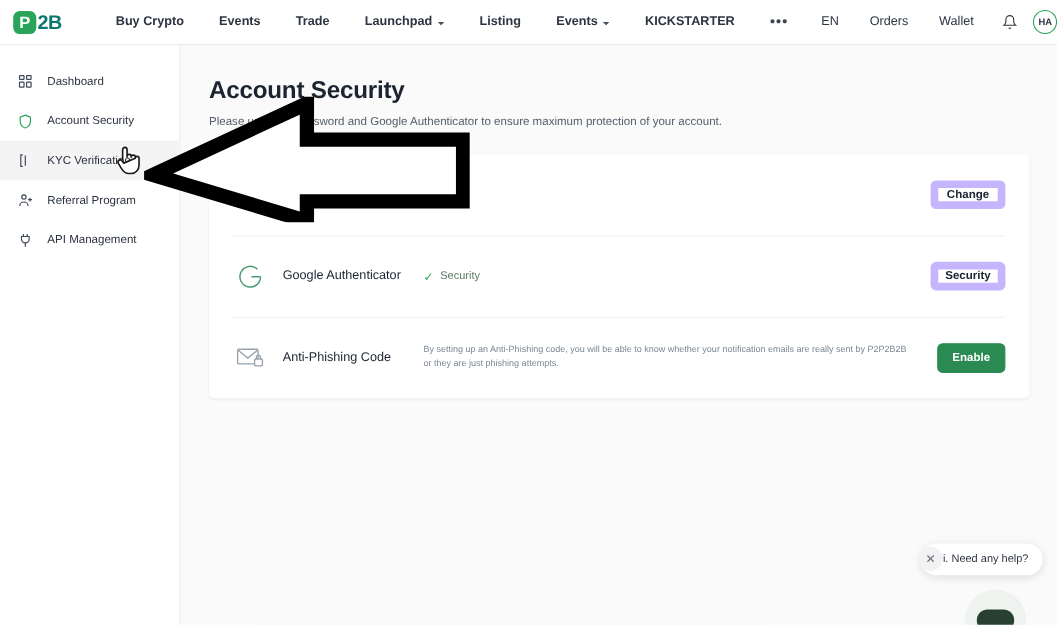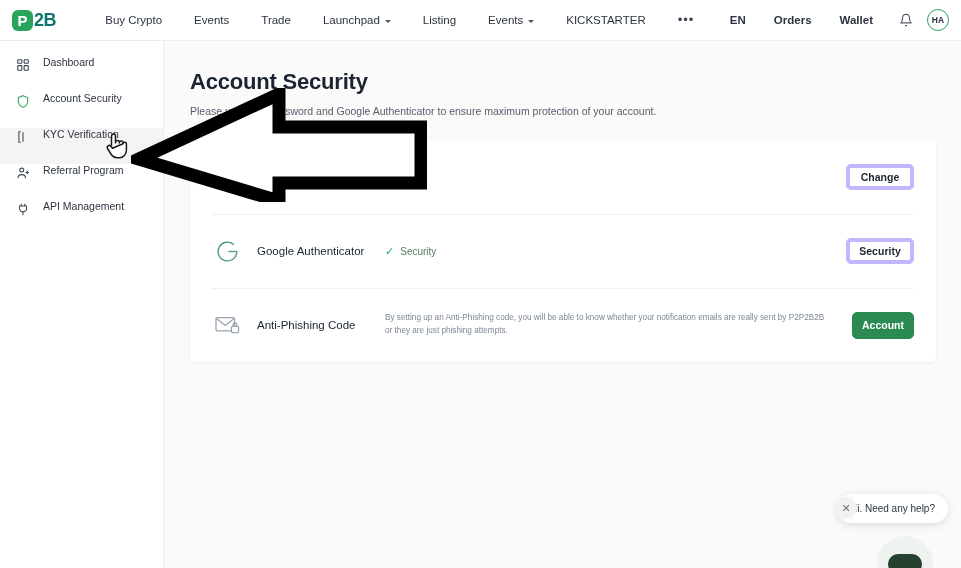--- a/index.html
+++ b/index.html
@@ -28,38 +28,38 @@
     display: flex; align-items: center; justify-content: center;
     font-size: 15px; font-weight: bold; color: #ffffff;
     line-height: 1; font-family: "Liberation Sans", sans-serif;
   }
   .logo-text {
     font-size: 18px; font-weight: bold; color: #0f766e;
     letter-spacing: -0.4px; margin-left: 1px;
   }
   .nav { display: flex; align-items: center; margin-left: 33px; }
   .nav-item {
-    font-size: 11.5px; color: #2c3440; font-weight: normal;
+    font-size: 11.5px; color: #2c3440; font-weight: bold;
     padding: 0 16px; cursor: pointer; white-space: nowrap;
     display: flex; align-items: center; gap: 5px;
   }
   .caret {
     display: inline-block; width: 0; height: 0;
     border-left: 3.2px solid transparent;
     border-right: 3.2px solid transparent;
     border-top: 3.8px solid #4a5262;
     position: relative; top: 1px;
   }
   .dots { font-size: 13px; letter-spacing: 1px; color: #3a4350; line-height: 8px; }
   .header-right {
     margin-left: auto; display: flex; align-items: center;
     margin-right: 12px; gap: 0;
   }
   .hr-item {
-    font-size: 11.5px; color: #2c3440; font-weight: bold;
+    font-size: 11.5px; color: #2c3440; font-weight: normal;
     padding: 0 14px; cursor: pointer;
   }
   .bell { padding: 0 12px; cursor: pointer; display: flex; align-items: center; }
   .avatar {
     width: 22px; height: 22px; border-radius: 50%;
     border: 1.3px solid #2aa45a;
     display: flex; align-items: center; justify-content: center;
     font-size: 8.5px; font-weight: bold; color: #2c3440;
     cursor: pointer; margin-left: 2px;
   }
@@ -67,21 +67,21 @@
   
   .sidebar {
     position: absolute; top: 41px; left: 0;
     width: 164px; height: 527px;
     background: #ffffff;
     border-right: 1px solid #ececec;
     padding-top: 15px;
     z-index: 10;
   }
   .side-item {
-    height: 36px; display: flex; align-items: flex-start;
+    height: 36px; display: flex; align-items: center;
     padding-left: 14px; cursor: pointer; position: relative;
   }
   .side-item.active { background: #f4f4f4; }
   .side-ico {
     width: 18px; height: 18px; margin-right: 11px;
     display: flex; align-items: center; justify-content: center;
     flex: 0 0 18px;
   }
   .side-label { font-size: 10.5px; color: #2c3440; white-space: nowrap; }
 
@@ -132,21 +132,21 @@
   }
   .row-action { margin-left: auto; }
   .btn {
     font-family: "Liberation Sans", sans-serif;
     font-size: 10.5px; font-weight: bold;
     border-radius: 5px; cursor: pointer;
     display: flex; align-items: center; justify-content: center;
   }
   .btn-outline {
     width: 68px; height: 26px;
-    background: #ffffff; border: 4px solid #c4b5fd; color: #1b2430;
+    background: #ffffff; border: 7px solid #c4b5fd; color: #1b2430;
   }
   .btn-primary {
     width: 62px; height: 27px;
     background: #2a8a52; border: 1px solid #2a8a52; color: #ffffff;
   }
 
   
   .arrow-overlay {
     position: absolute; left: 131px; top: 88px;
     width: 296px; height: 114px; z-index: 40; pointer-events: none;
@@ -340,21 +340,21 @@
           <svg width="27" height="23" viewBox="0 0 30 26" fill="none" stroke="#98a2b0" stroke-width="1.4">
             <rect x="2" y="4" width="21" height="15" rx="1.5"></rect>
             <path d="M2.6 5l9.9 8 9.9-8"></path>
             <rect x="19.5" y="14" width="8" height="7" rx="1.2" fill="#ffffff"></rect>
             <path d="M21.4 14v-1.8a2.1 2.1 0 0 1 4.2 0V14"></path>
           </svg>
         </span>
         <span class="row-title">Anti-Phishing Code</span>
         <span class="row-desc">By setting up an Anti-Phishing code, you will be able to know whether your notification emails are really sent by P2P2B2B or they are just phishing attempts.</span>
         <span class="row-action">
-          <button class="btn btn-primary">Account</button>
+          <button class="btn btn-primary">Enable</button>
         </span>
       </div>
 
     </div>
   </div>
 
   <div class="arrow-overlay">
     <svg width="296" height="114" viewBox="0 0 296 114">
       <path d="M8 71 L148 6 L148 39 L290 39 L290 95 L148 95 L148 113 Z" fill="#ffffff" stroke="#000000" stroke-width="13" stroke-linejoin="miter"></path>
     </svg>

